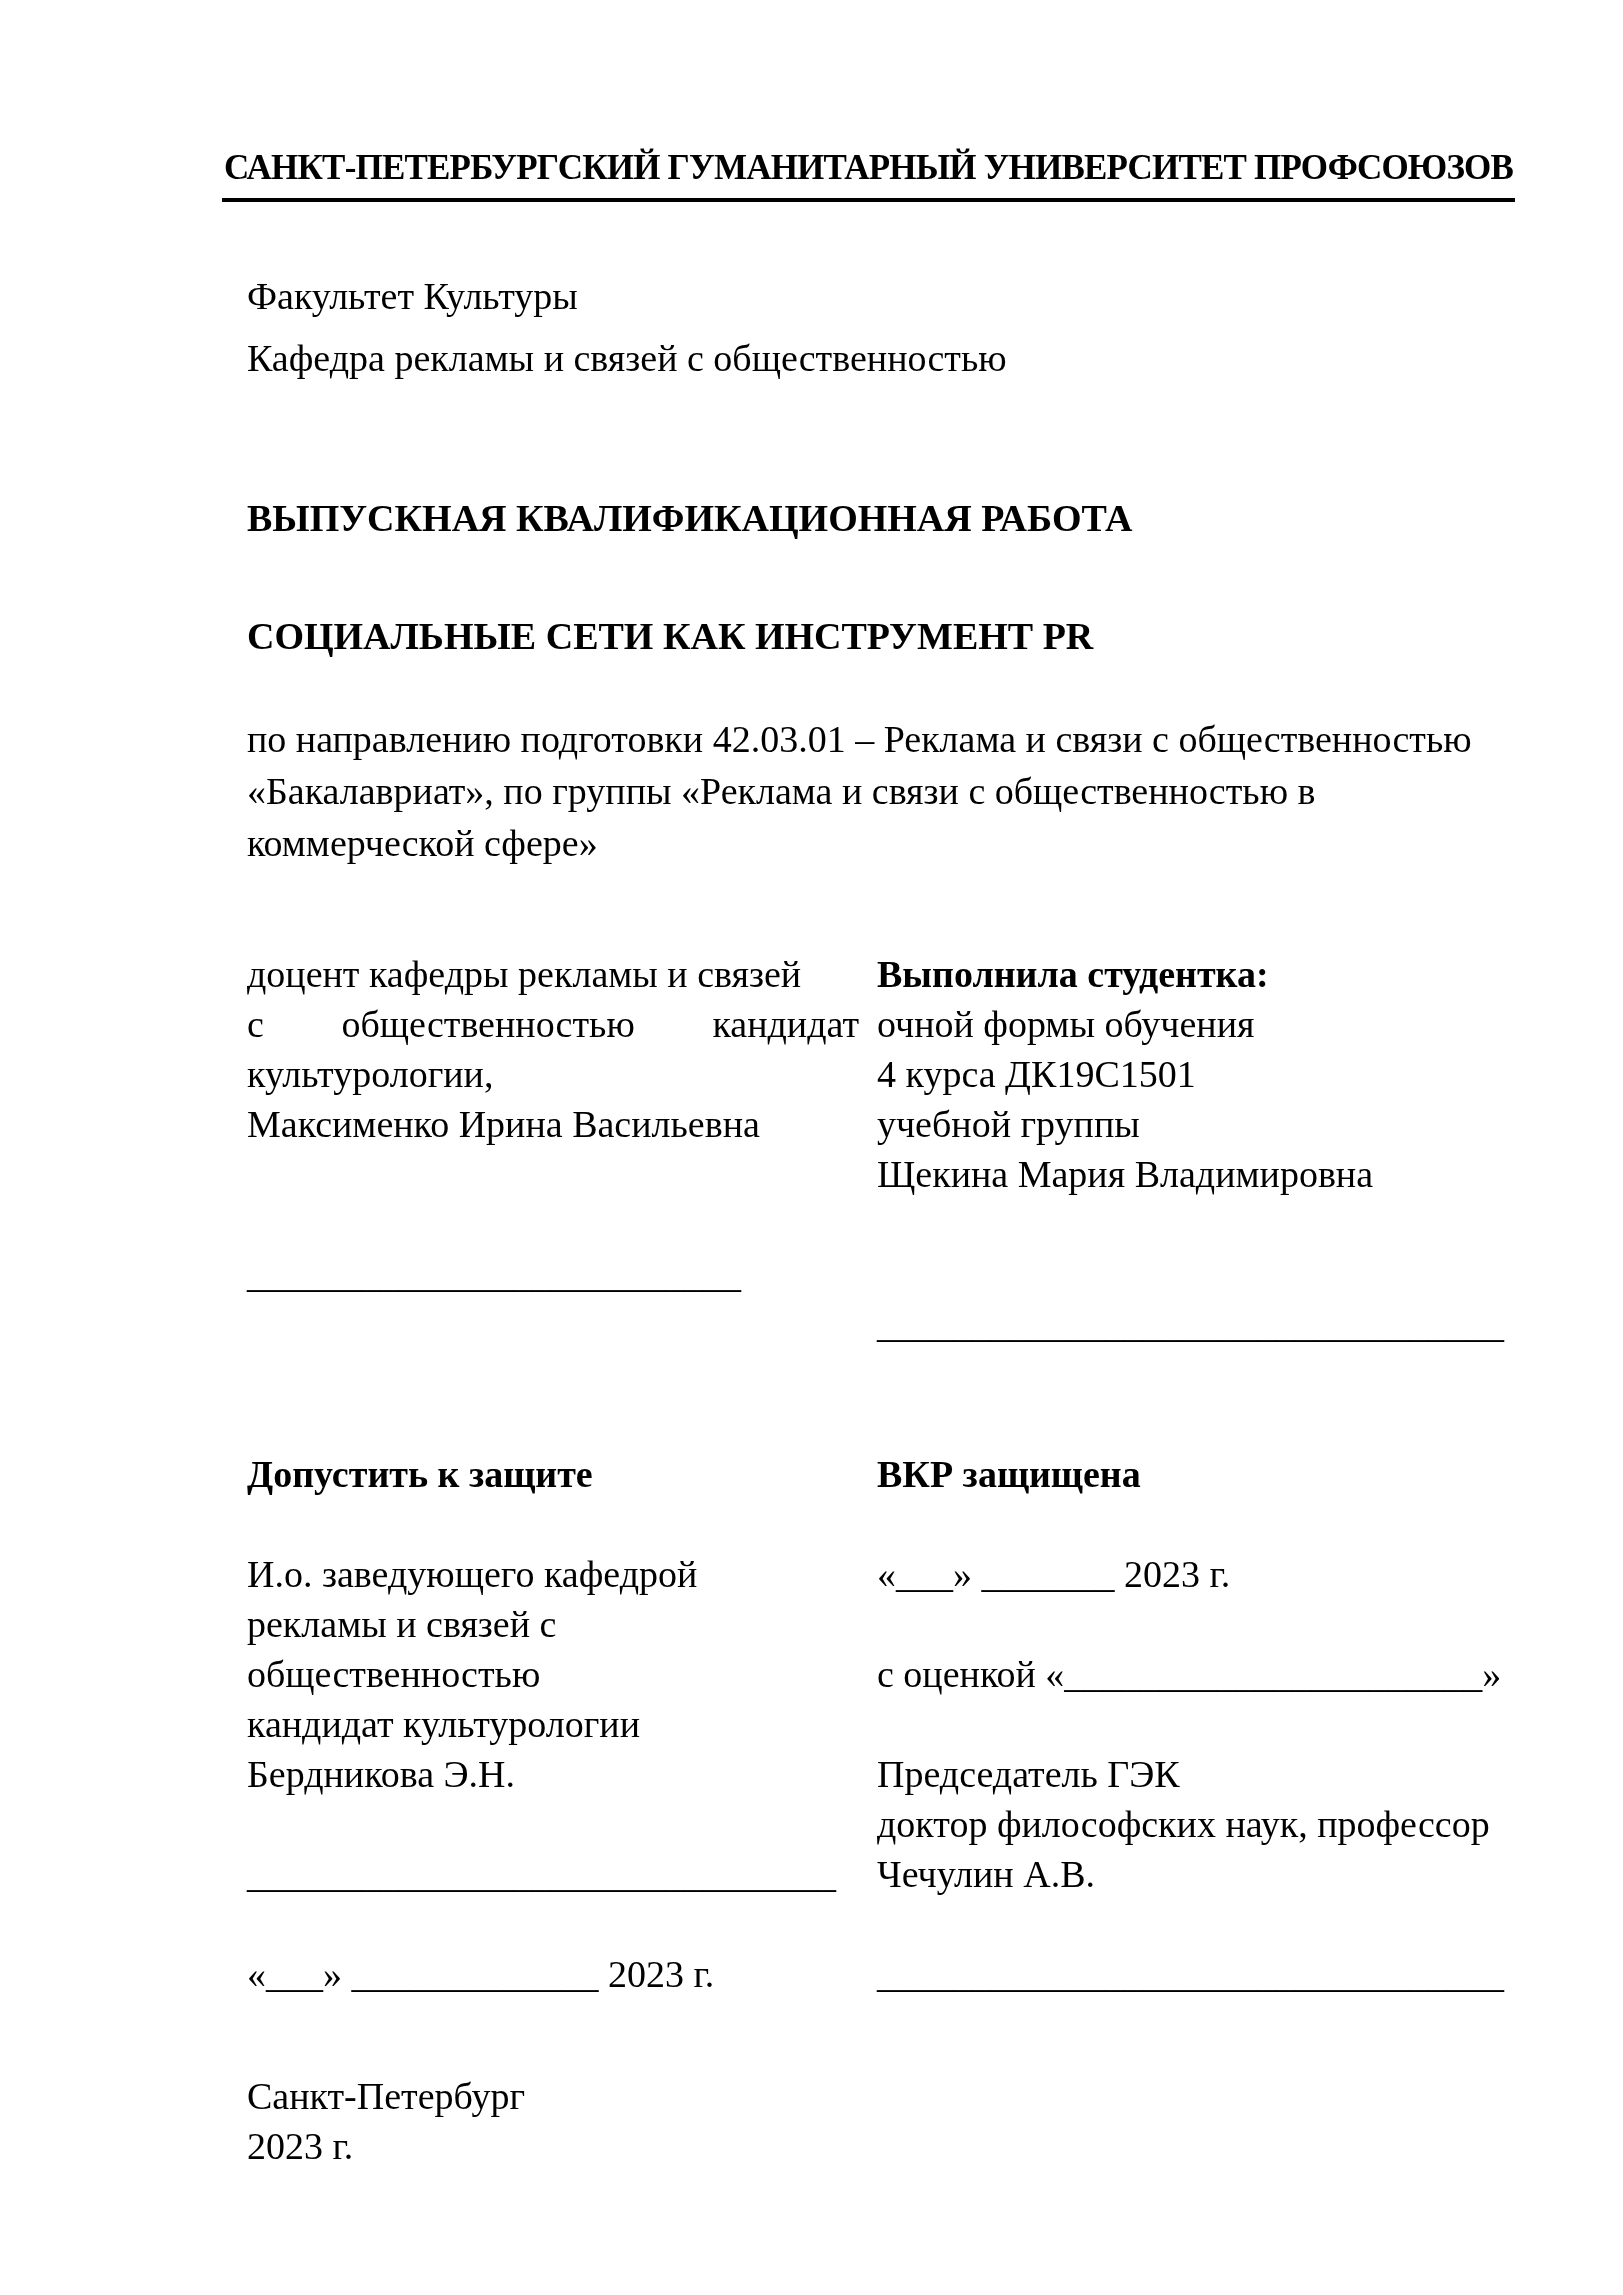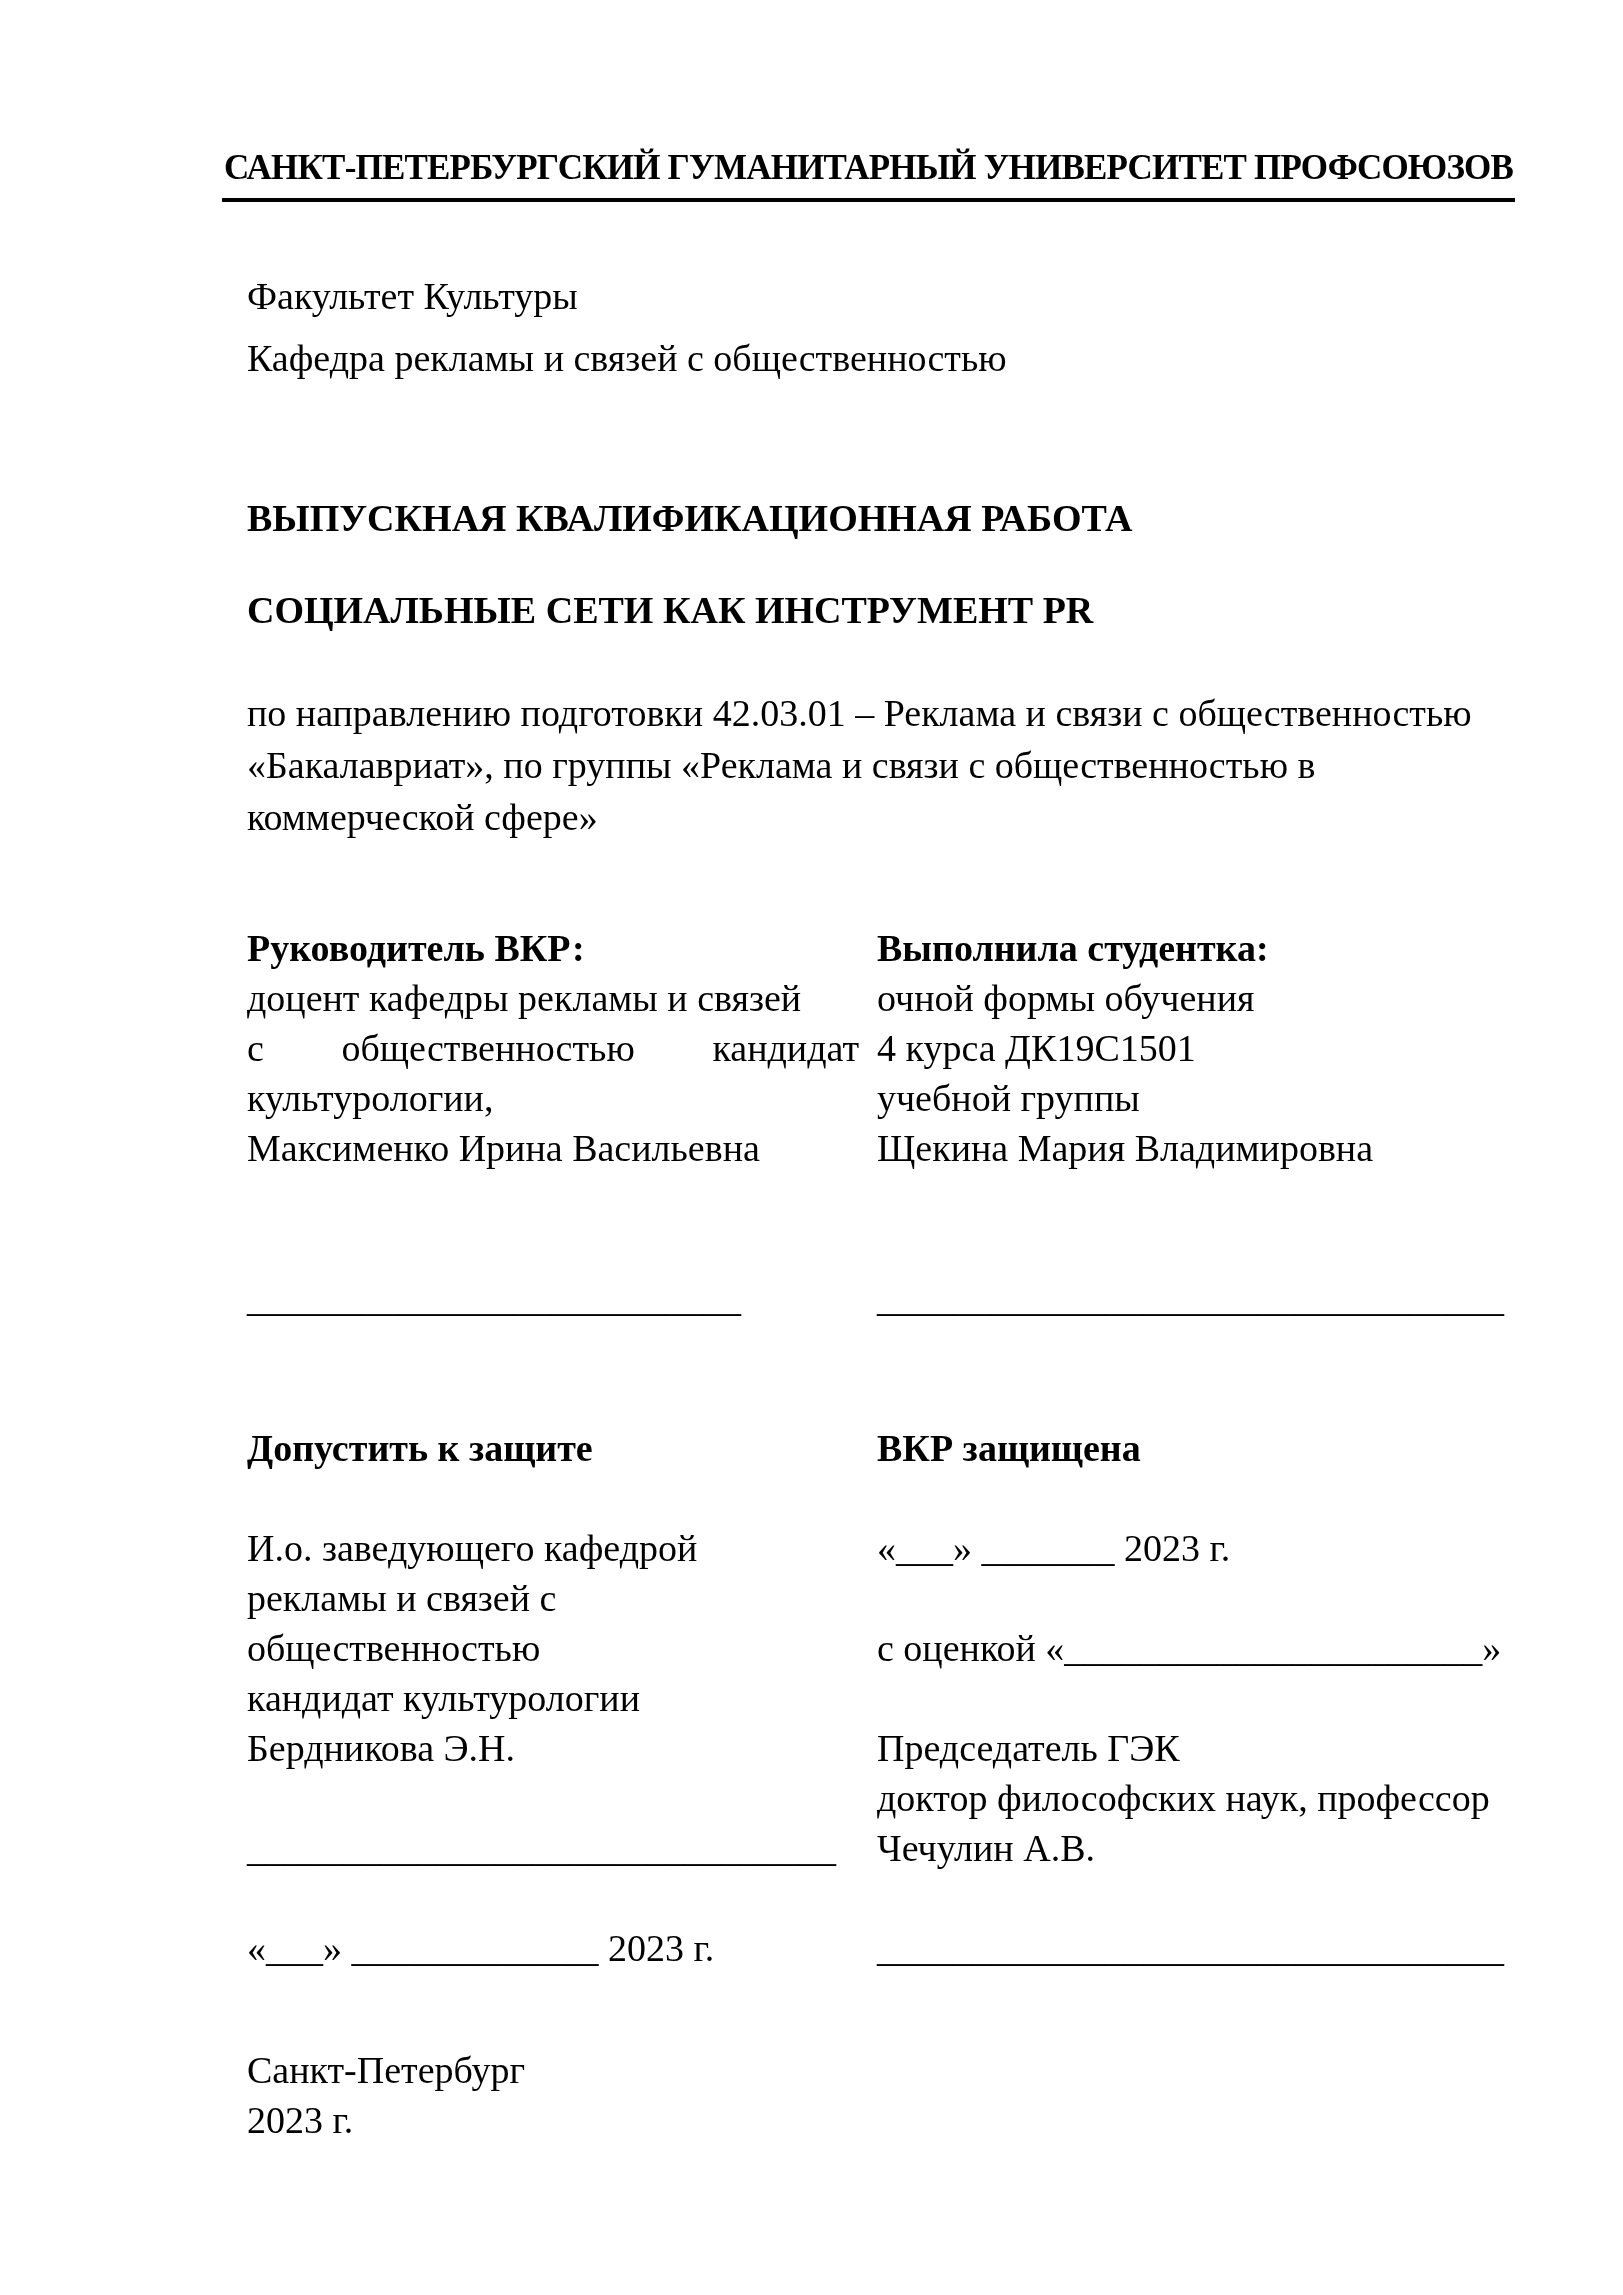--- a/index.html
+++ b/index.html
@@ -30,21 +30,21 @@
   
   .content { margin-left: 247px; width: 1268px; }
   .center { text-align: left; }
   .line64 { height: 50px; line-height: 50px; white-space: nowrap; }
   .pline  { height: 52px; line-height: 52px; white-space: nowrap; }
   .bold { font-weight: bold; }
 
   .faculty    { margin-top: 69px; }
   .department { margin-top: 12.6px; }
   .worktype   { margin-top: 110px; }
-  .thesis     { margin-top: 42px; }
+  .thesis     { margin-top: 68px; }
   .program    { margin-top: 52px; }
 
   
   .cols { display: flex; }
   .col-l { width: 612px; margin-right: 18px; }
   .col-r { width: 637px; }
   .upper-cols { margin-top: 80px; }
   .lower-cols { margin-top: 100px; }
   .r { height: 50px; line-height: 50px; white-space: nowrap; overflow: visible; }
   .just {
@@ -68,21 +68,20 @@
   <div class="content center line64 bold thesis">СОЦИАЛЬНЫЕ СЕТИ КАК ИНСТРУМЕНТ PR</div>
 
   <div class="content center program">
     <div class="pline">по направлению подготовки 42.03.01 – Реклама и связи с общественностью</div>
     <div class="pline">«Бакалавриат», по группы «Реклама и связи с общественностью в</div>
     <div class="pline">коммерческой сфере»</div>
   </div>
 
   <div class="content cols upper-cols">
     <div class="col-l">
-      <div class="r center bold">Руководитель ВКР:</div>
       <div class="r">доцент кафедры рекламы и связей</div>
       <div class="r just">с общественностью кандидат</div>
       <div class="r">культурологии,</div>
       <div class="r">Максименко Ирина Васильевна</div>
       <div class="r"></div>
       <div class="r"></div>
       <div class="r">__________________________</div>
     </div>
     <div class="col-r">
       <div class="r center bold">Выполнила студентка:</div>

